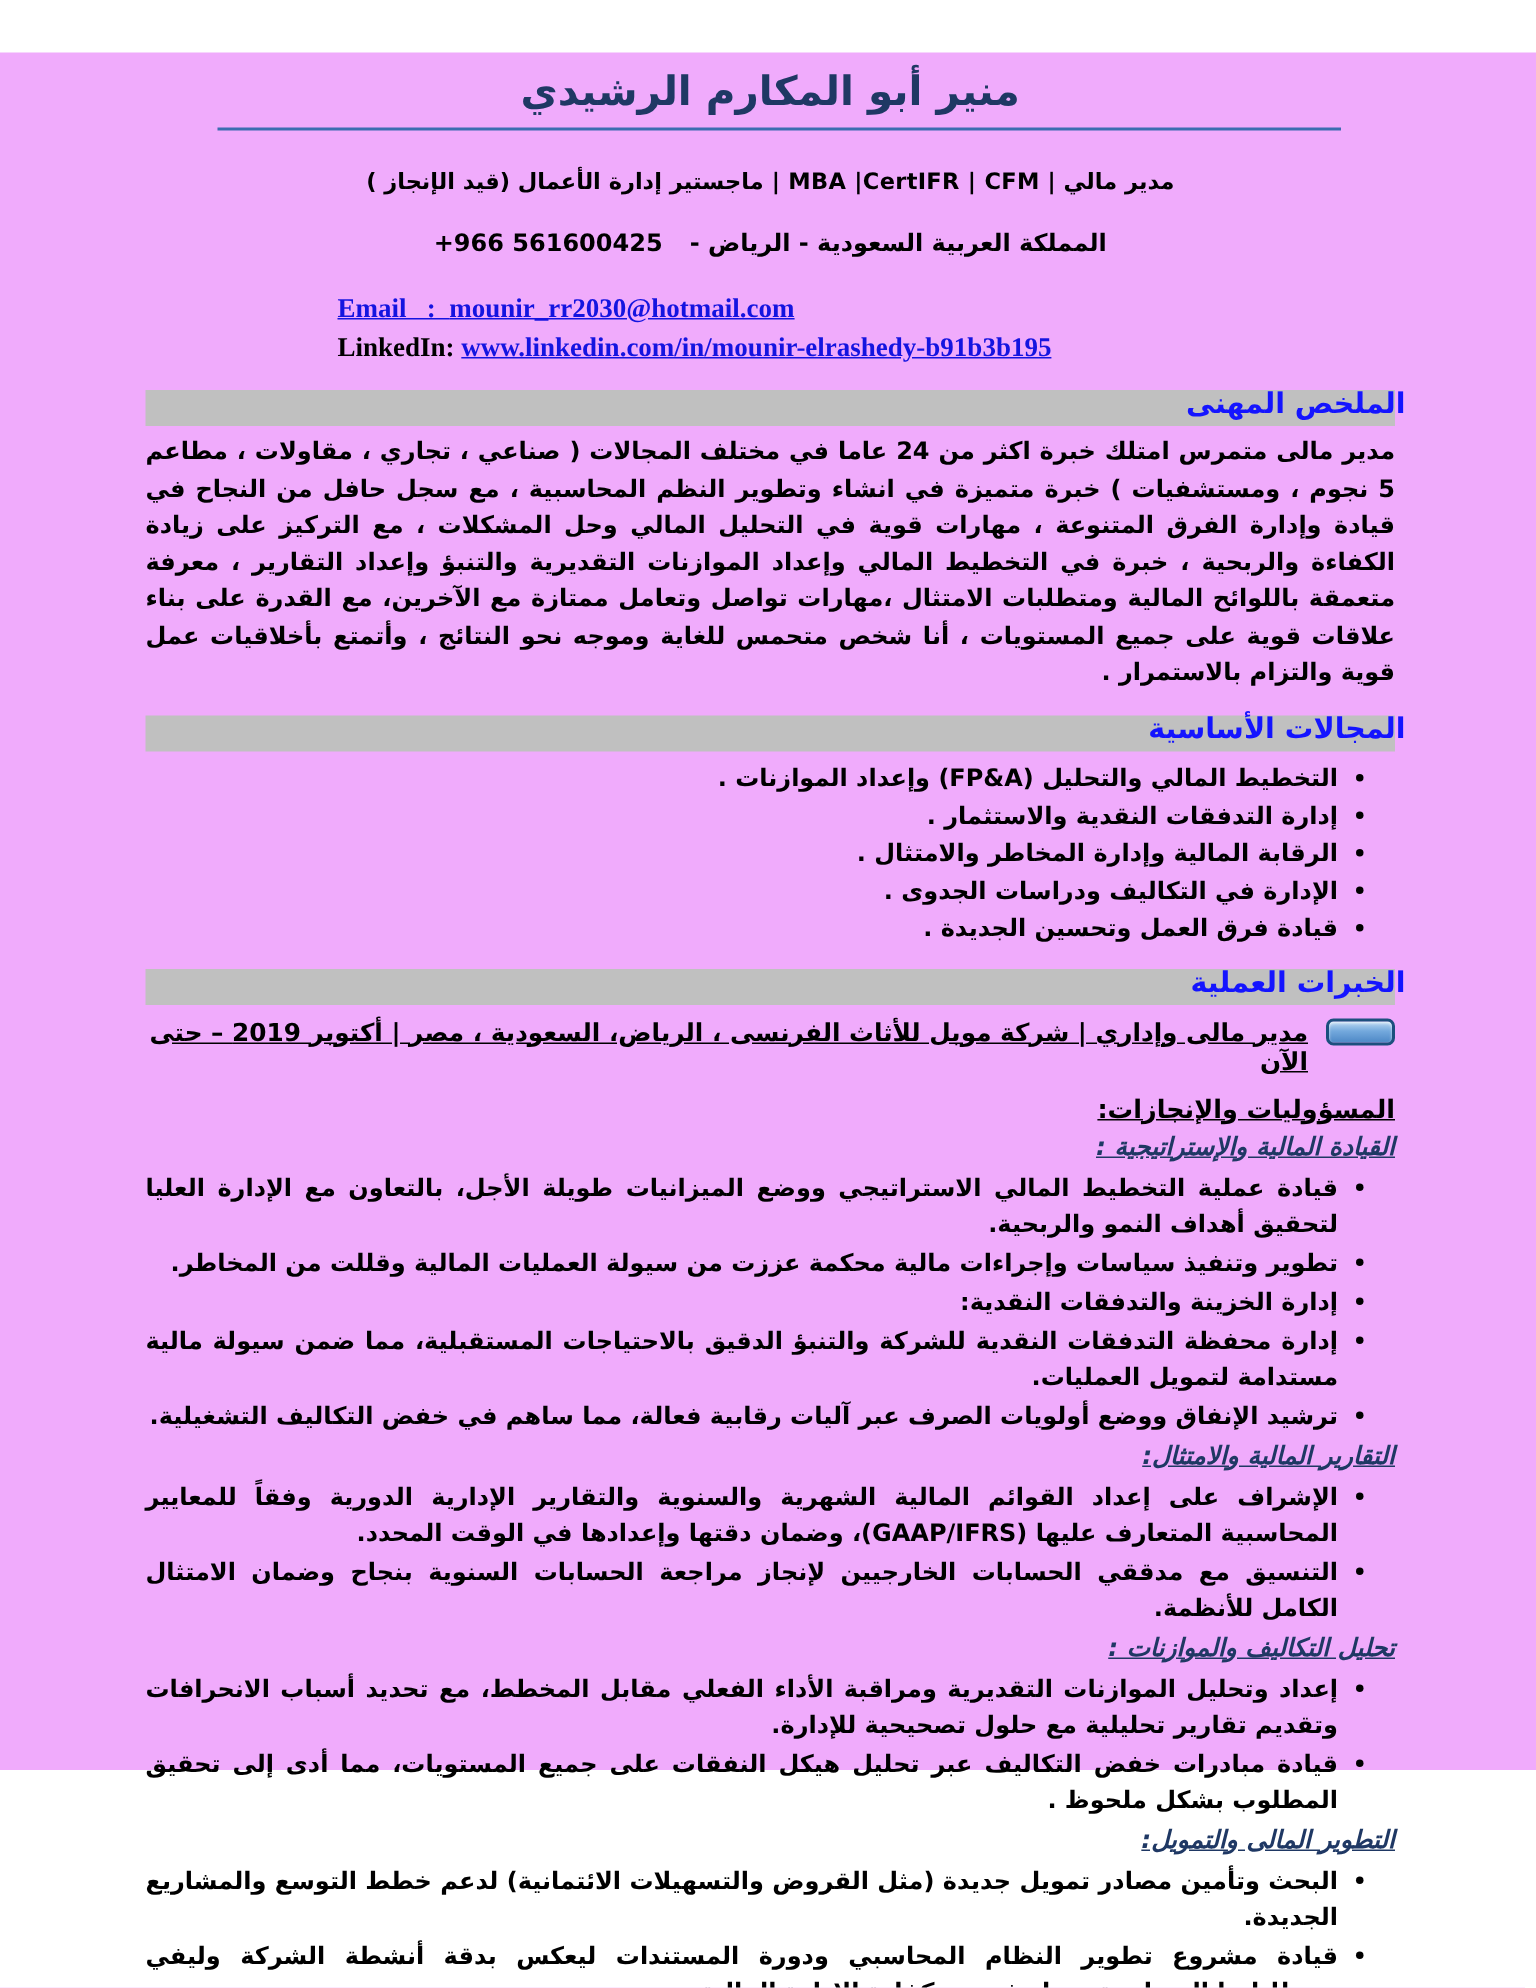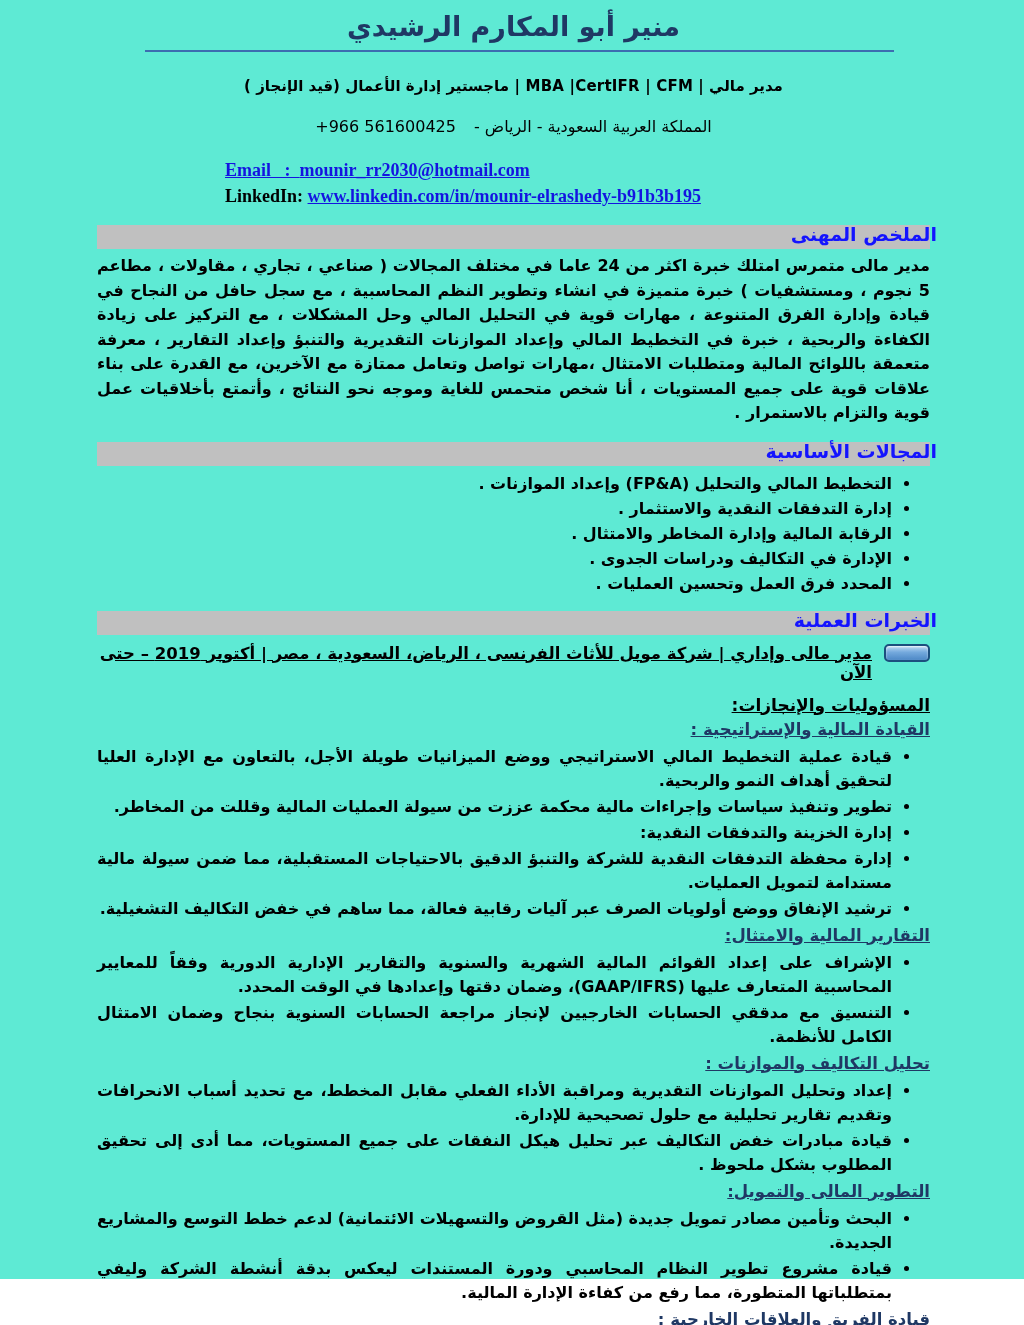--- a/index.html
+++ b/index.html
@@ -4,24 +4,25 @@
 <style>
   * { margin: 0; padding: 0; box-sizing: border-box; }
   html, body { background: #ffffff; }
   body {
     width: 1024px; height: 1325px;
     font-family: "DejaVu Sans", sans-serif;
     color: #000;
     overflow: hidden;
   }
   .page {
-    width: 1024px; height: 1279px;
-    background: #5eead4;
+    width: 1024px; height: 1145px;
+    background: #f0abfc;
     padding: 8px 94px 0 97px;
     position: relative;
+    margin-top: 35px;
   }
 
   
   .name {
     text-align: center;
     color: #1f3864;
     font-size: 27px;
     font-weight: bold;
     line-height: 38px;
     direction: rtl;
@@ -35,21 +36,21 @@
     direction: rtl;
     text-align: center;
     font-weight: bold;
     font-size: 15px;
     margin-top: 25px;
     letter-spacing: 0.2px;
   }
   .location {
     direction: rtl;
     text-align: center;
-    font-weight: normal;
+    font-weight: bold;
     font-size: 16px;
     margin-top: 22px;
   }
   .phone { direction: ltr; unicode-bidi: isolate; margin-right: 18px; display: inline-block; }
 
   .contact-block {
     margin-top: 21px;
     margin-left: 128px;
     font-family: "Liberation Serif", serif;
     font-weight: bold;
@@ -130,20 +131,21 @@
     direction: rtl;
     font-weight: bold;
     font-size: 17px;
     text-decoration: underline;
     margin-top: 13px;
   }
   .group-heading {
     direction: rtl;
     color: #1f3864;
     font-weight: bold;
+    font-style: italic;
     font-size: 16.5px;
     text-decoration: underline;
     margin-top: 5px;
   }
 </style>
 </head>
 <body>
 
 <div class="page">
 
@@ -170,21 +172,21 @@
   <ul class="bullets core">
 
       <li>التخطيط المالي والتحليل (FP&amp;A) وإعداد الموازنات .</li>
 
       <li>إدارة التدفقات النقدية والاستثمار .</li>
 
       <li>الرقابة المالية وإدارة المخاطر والامتثال .</li>
 
       <li>الإدارة في التكاليف ودراسات الجدوى .</li>
 
-      <li>المحدد فرق العمل وتحسين العمليات .</li>
+      <li>قيادة فرق العمل وتحسين الجديدة .</li>
     </ul>
 
   <div class="section-bar">
     <span class="section-title">الخبرات العملية</span>
   </div>
 
   <div class="job-line">
     <span class="job-chip"></span>
     <span class="job-title">مدير مالى وإداري | شركة موبل للأثاث الفرنسى ، الرياض، السعودية ، مصر | أكتوبر 2019 – حتى الآن</span>
   </div>

